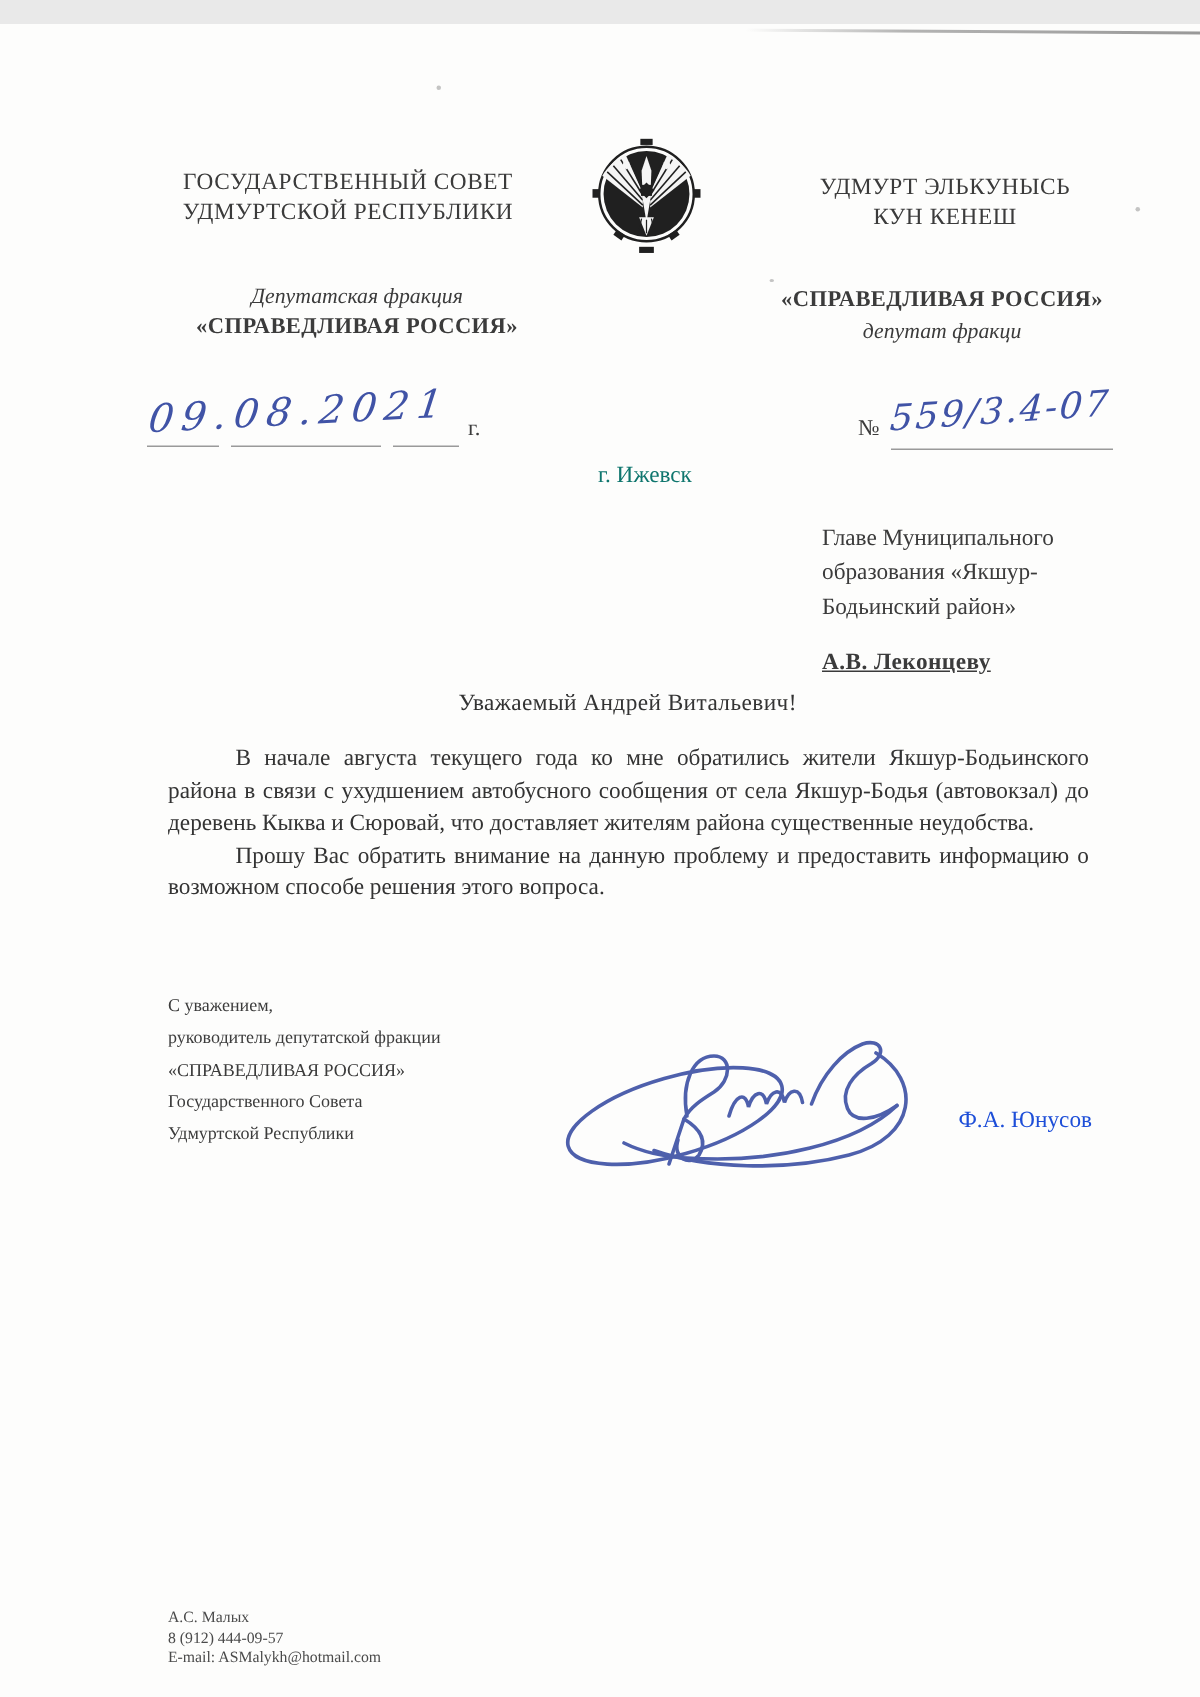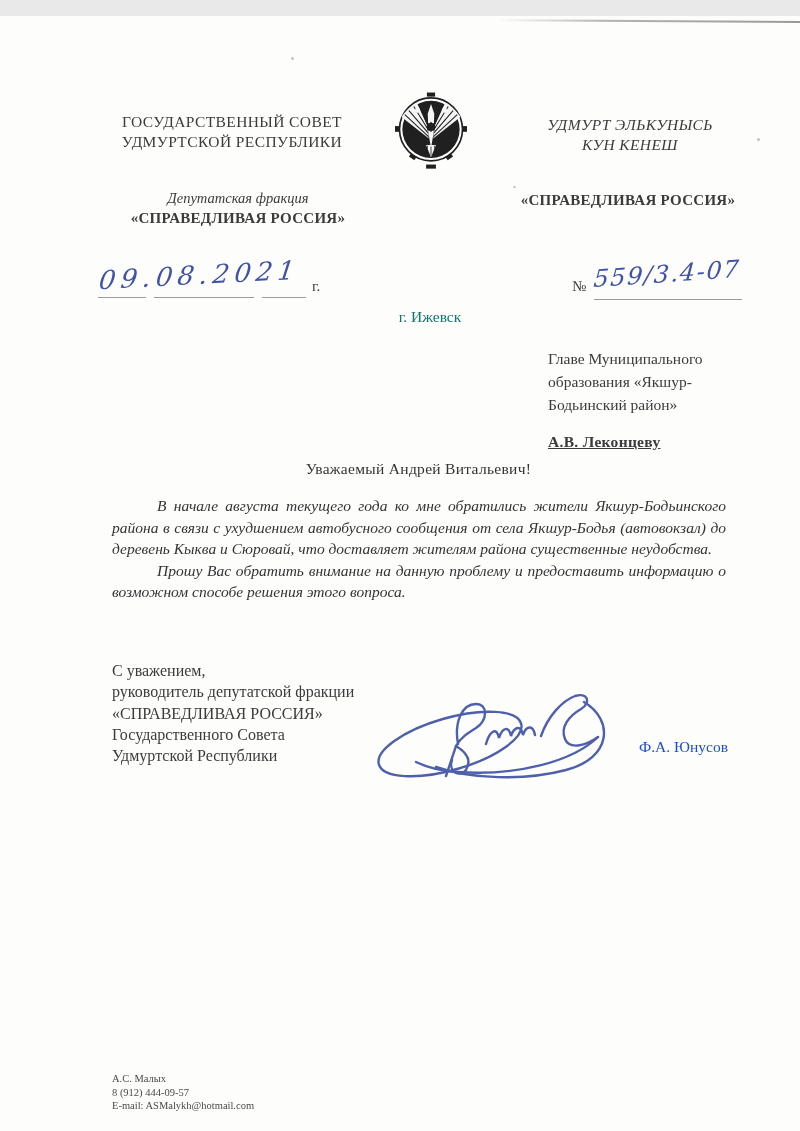--- a/index.html
+++ b/index.html
@@ -15,21 +15,21 @@
   
   .artifact-line{
     position:absolute;top:4px;left:497px;width:303px;height:2px;
     background:linear-gradient(to right, rgba(70,70,70,0), rgba(70,70,70,.40) 35%, rgba(70,70,70,.55));
     transform:rotate(.35deg);
   }
   .speck{position:absolute;background:rgba(90,90,90,.35);border-radius:50%;}
   
   .org-block{position:absolute;text-align:center;font-size:15.5px;line-height:20px;letter-spacing:.4px;color:#3b3b3b;}
   .org-left{left:92px;top:96px;width:280px;}
-  .org-right{left:500px;top:99px;width:260px;font-style:italic;}
+  .org-right{left:500px;top:99px;width:260px;}
   .emblem{position:absolute;left:390px;top:70px;width:82px;height:90px;}
   .faction{position:absolute;text-align:center;color:#3b3b3b;}
   .faction-left{left:92px;top:172px;width:292px;}
   .faction-right{left:478px;top:174px;width:300px;}
   .faction .thin{font-size:14.5px;line-height:20px;font-style:italic;}
   .faction .bold{font-size:15px;line-height:21px;font-weight:bold;letter-spacing:.3px;}
   
   .dateline{position:absolute;left:98px;top:246px;width:230px;height:40px;}
   .hand{font-family:"DejaVu Serif", serif;font-style:italic;color:#4053a6;}
   .date-hand{
@@ -44,24 +44,24 @@
     position:absolute;left:22px;top:-4px;font-size:24px;letter-spacing:1.5px;white-space:nowrap;
     transform:skewX(-8deg) rotate(-4deg);
   }
   .num-rule{position:absolute;left:22px;bottom:4px;width:148px;height:1px;background:#9a9a9a;}
   .city{position:absolute;left:330px;top:292px;width:200px;text-align:center;font-size:15.5px;color:#0f766e;}
   
   .addressee{position:absolute;left:548px;top:331px;width:215px;font-size:15.5px;line-height:23px;color:#3b3b3b;}
   .addressee .name{font-weight:bold;margin-top:14px;letter-spacing:.3px;text-decoration:underline;}
   
   .salutation{position:absolute;left:112px;top:444px;width:613px;text-align:center;font-weight:normal;font-size:15.5px;letter-spacing:.3px;color:#333;}
-  .body-text{position:absolute;left:112px;top:479px;width:614px;font-size:15.5px;line-height:21.5px;color:#333;font-style:italic;}
+  .body-text{position:absolute;left:112px;top:479px;width:614px;font-size:15.5px;line-height:21.5px;color:#333;}
   .body-text p{margin:0;text-align:justify;text-indent:45px;}
   
-  .closing{position:absolute;left:112px;top:644px;width:330px;font-size:16px;line-height:21.3px;color:#3b3b3b;}
+  .closing{position:absolute;left:112px;top:644px;width:330px;font-size:12px;line-height:21.3px;color:#3b3b3b;}
   .signature-svg{position:absolute;left:358px;top:648px;width:290px;height:130px;}
   .signer{position:absolute;left:596px;top:722px;width:132px;text-align:right;font-size:15.5px;color:#1d4ed8;}
   
   .footer{position:absolute;left:112px;top:1056px;font-size:10.5px;line-height:13.5px;color:#4a4a4a;}
 </style>
 </head>
 <body>
 
 <div class="page">
 
@@ -123,20 +123,21 @@
     <div>УДМУРТ ЭЛЬКУНЫСЬ</div>
     <div>КУН КЕНЕШ</div>
   </div>
 
   <div class="faction faction-left">
     <div class="thin">Депутатская фракция</div>
     <div class="bold">«СПРАВЕДЛИВАЯ РОССИЯ»</div>
   </div>
   <div class="faction faction-right">
     <div class="bold">«СПРАВЕДЛИВАЯ РОССИЯ»</div>
+    <div class="thin">депутат фракци</div>
   </div>
 
   <div class="dateline">
     <span class="hand date-hand">09.08.2021</span>
     <div class="date-rule" style="left:0;width:48px;"></div>
     <div class="date-rule" style="left:56px;width:100px;"></div>
     <div class="date-rule" style="left:164px;width:44px;"></div>
     <span class="date-suffix">г.</span>
   </div>
 

